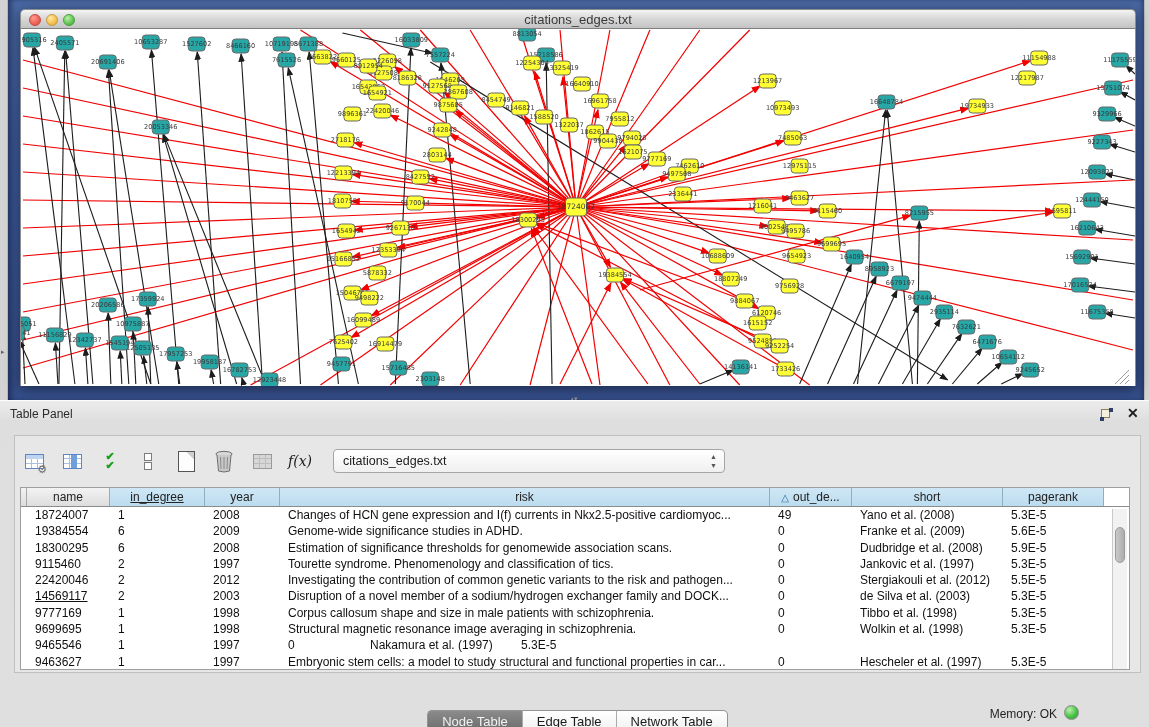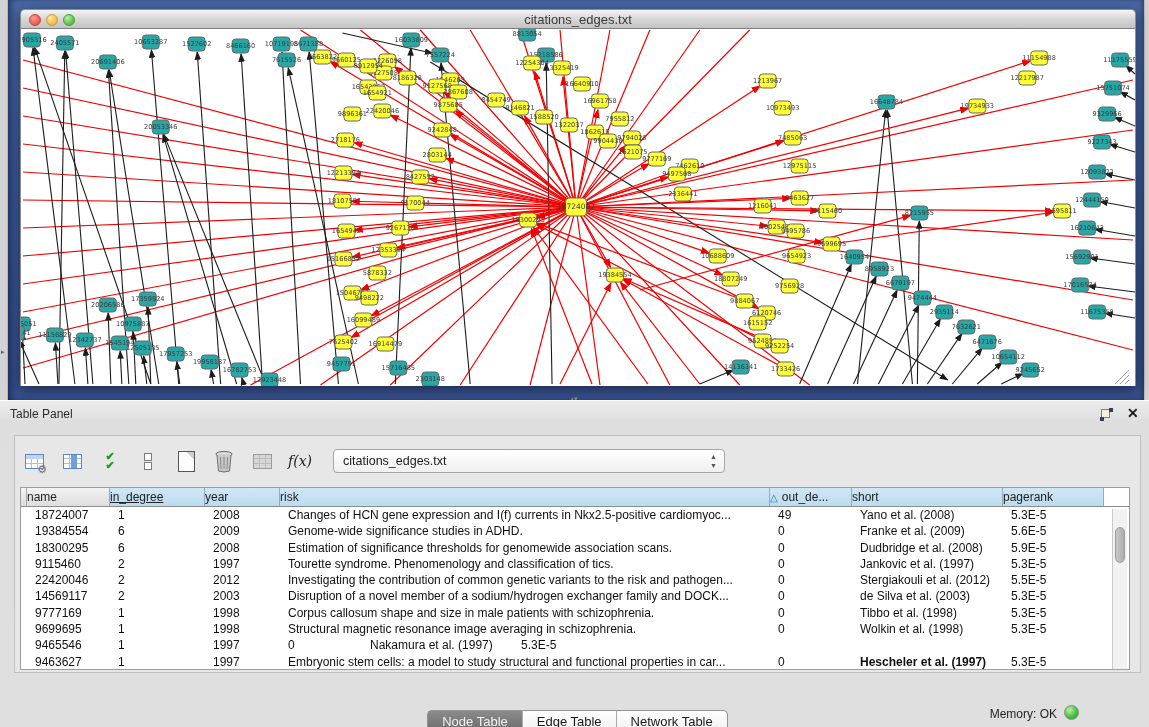--- a/index.html
+++ b/index.html
@@ -69,21 +69,21 @@
   .fx-ic { font-family:"DejaVu Serif", serif; font-style:italic; font-size:14px; color:#1A1A1A; }
   .combo { width:392px; height:24px; margin-left:8px; border:1px solid #A5A5A5; border-radius:4px;
     background:linear-gradient(180deg,#FFFFFF,#F0F0F0); position:relative;
     font-size:12.5px; color:#1A1A1A; line-height:22px; padding-left:9px; }
   .combo .arrows { position:absolute; right:7px; top:2px; font-size:7px; color:#555; line-height:9px; text-align:center; }
 
   .tableview { position:absolute; left:5px; top:51px; width:1110px; height:183px; background:#FFF;
     border:1px solid #9E9E9E; overflow:hidden; }
   .thead { display:flex; height:19px; border-bottom:1px solid #8C8C8C; font-size:12px; color:#222; }
   .th { border-right:1px solid #8FAEBF; background:linear-gradient(180deg,#CFE7F5,#BBDCEF);
-    display:flex; align-items:center; overflow:hidden; white-space:nowrap; }
+    display:flex; align-items:center; justify-content:center; overflow:hidden; white-space:nowrap; }
   .th.gray { background:linear-gradient(180deg,#F3F3F3,#DDDDDD); border-right-color:#A8A8A8; }
   .th.corner { background:linear-gradient(180deg,#F3F3F3,#DDDDDD); border-right-color:#A8A8A8; }
   .sort-tri { color:#2F6F9F; font-size:10px; margin-right:4px; }
   .trow { display:flex; height:16.3px; font-size:12px; color:#101010; }
   .td { padding-left:8px; overflow:hidden; white-space:nowrap; line-height:16px; }
   .vscroll { position:absolute; right:2px; top:21px; width:15px; height:160px;
     background:#F2F2F2; border-left:1px solid #C9C9C9; }
   .vthumb { position:absolute; left:2px; top:18px; width:10px; height:36px; border-radius:6px;
     background:linear-gradient(90deg,#C9C9C9,#ADADAD); border:1px solid #9B9B9B; }
 
@@ -908,21 +908,21 @@
               <div class="td" style="width: 83px;">22420046</div>
               <div class="td" style="width: 95px;">2</div>
               <div class="td" style="width: 75px;">2012</div>
               <div class="td" style="width: 490px;">Investigating the contribution of common genetic variants to the risk and pathogen...</div>
               <div class="td" style="width: 82px;">0</div>
               <div class="td" style="width: 151px;">Stergiakouli et al. (2012)</div>
               <div class="td" style="width: 101px;">5.5E-5</div>
             </div>
             <div class="trow">
               <div class="td" style="width: 6px; padding: 0px;"></div>
-              <div class="td" style="width: 83px;">14569117</div>
+              <div class="td" style="width: 83px; text-decoration: underline;">14569117</div>
               <div class="td" style="width: 95px;">2</div>
               <div class="td" style="width: 75px;">2003</div>
               <div class="td" style="width: 490px;">Disruption of a novel member of a sodium/hydrogen exchanger family and DOCK...</div>
               <div class="td" style="width: 82px;">0</div>
               <div class="td" style="width: 151px;">de Silva et al. (2003)</div>
               <div class="td" style="width: 101px;">5.3E-5</div>
             </div>
             <div class="trow">
               <div class="td" style="width: 6px; padding: 0px;"></div>
               <div class="td" style="width: 83px;">9777169</div>
@@ -952,21 +952,21 @@
               <div class="td" style="width: 151px;">Nakamura et al. (1997)</div>
               <div class="td" style="width: 101px;">5.3E-5</div>
             </div>
             <div class="trow">
               <div class="td" style="width: 6px; padding: 0px;"></div>
               <div class="td" style="width: 83px;">9463627</div>
               <div class="td" style="width: 95px;">1</div>
               <div class="td" style="width: 75px;">1997</div>
               <div class="td" style="width: 490px;">Embryonic stem cells: a model to study structural and functional properties in car...</div>
               <div class="td" style="width: 82px;">0</div>
-              <div class="td" style="width: 151px; font-weight: bold;">Hescheler et al. (1997)</div>
+              <div class="td" style="width: 151px;">Hescheler et al. (1997)</div>
               <div class="td" style="width: 101px;">5.3E-5</div>
             </div>
           </div>
         <div class="vscroll">
           <div class="vthumb"></div>
         </div>
       </div>
 
       <div class="seg-tabs" id="segtabs">
           <div class="seg active">Node Table</div>

